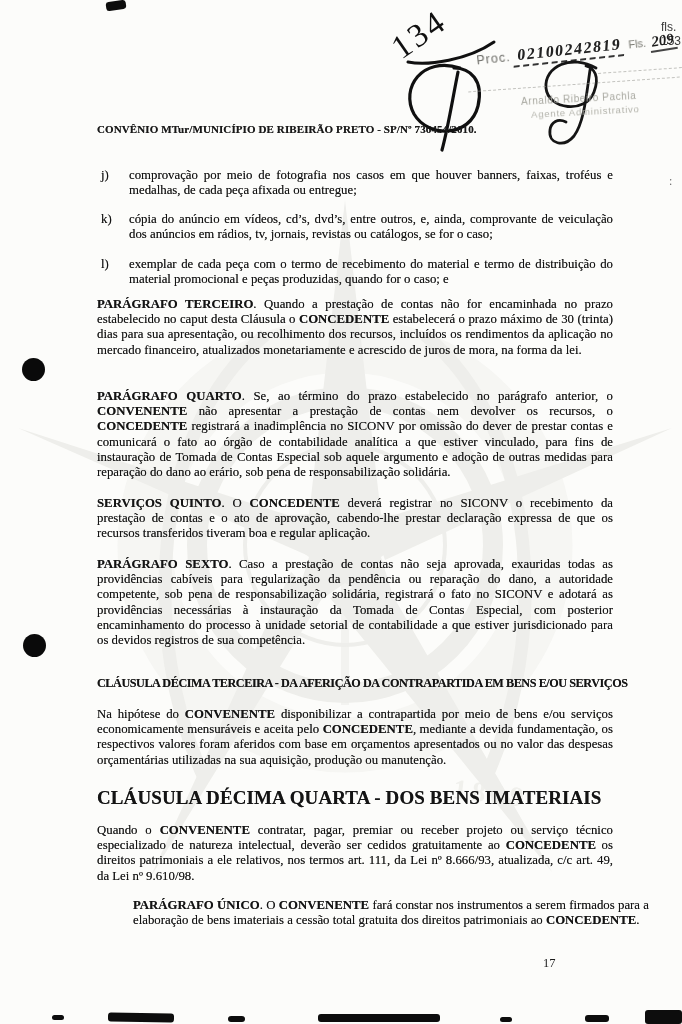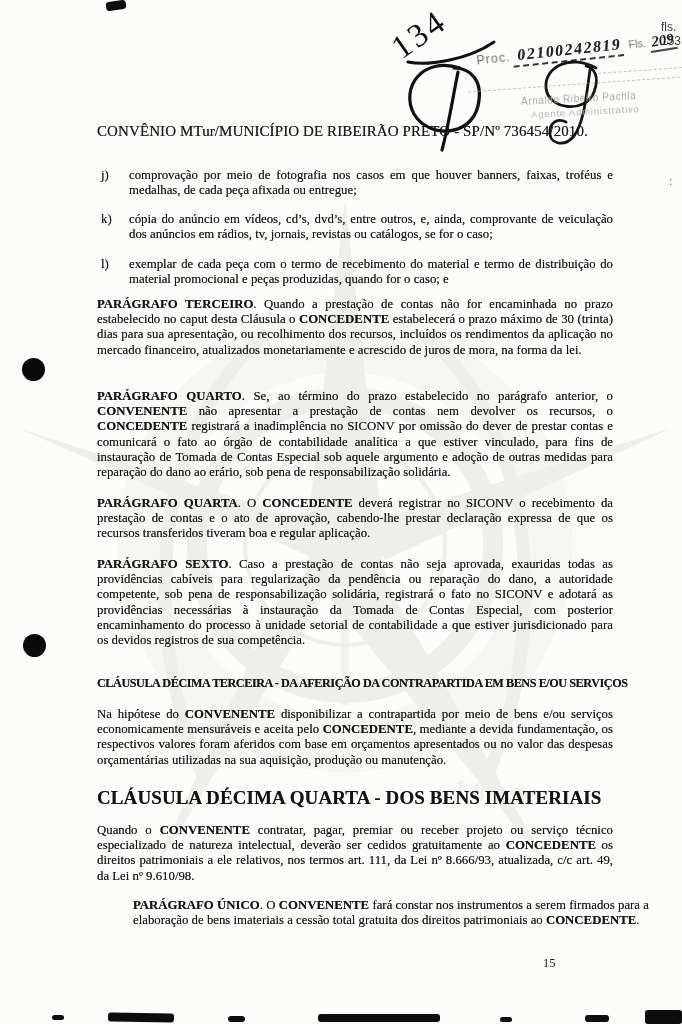--- a/index.html
+++ b/index.html
@@ -3,21 +3,21 @@
 <meta charset="utf-8">
 <style>
   html,body{margin:0;padding:0;}
   body{background:#9a9a9a;font-family:"Liberation Serif",serif;}
   .page{position:relative;width:682px;height:1024px;background:#fcfcfa;overflow:hidden;margin:0 auto;}
 
   
   .wm{position:absolute;left:0;top:0;pointer-events:none;filter:blur(.5px);}
 
   
-  .doc-header{position:absolute;left:97px;top:123px;font-weight:normal;font-size:15px;
+  .doc-header{position:absolute;left:97px;top:123px;font-weight:bold;font-size:11px;
     letter-spacing:.1px;color:#191919;white-space:nowrap;text-shadow:0 0 .4px rgba(0,0,0,.6);}
 
   
   .fls-top{position:absolute;left:633px;top:20px;font-family:"Liberation Sans",sans-serif;
     font-size:12px;color:#3a3a3a;margin-left:28px;}
 
   
   .proc-stamp{position:absolute;left:476px;top:40px;transform:rotate(-6deg);white-space:nowrap;}
   .proc-label{font-family:"Liberation Sans",sans-serif;font-size:12.5px;color:#6b6b66;
     letter-spacing:1px;filter:blur(.3px);}
@@ -109,35 +109,35 @@
   <div class="stamp-role">Agente Administrativo</div>
 
   <div class="doc-header">CONVÊNIO MTur/MUNICÍPIO DE RIBEIRÃO PRETO - SP/Nº 736454/2010.</div>
 
   <div id="doc-blocks">
       <div class="blk list" style="top: 168px;"><span class="li-label">j)</span><span>comprovação por meio de fotografia nos casos em que houver banners, faixas, troféus e medalhas, de cada peça afixada ou entregue;</span></div>
       <div class="blk list" style="top: 212px;"><span class="li-label">k)</span><span>cópia do anúncio em vídeos, cd’s, dvd’s, entre outros, e, ainda, comprovante de veiculação dos anúncios em rádios, tv, jornais, revistas ou catálogos, se for o caso;</span></div>
       <div class="blk list" style="top: 257px;"><span class="li-label">l)</span><span>exemplar de cada peça com o termo de recebimento do material e termo de distribuição do material promocional e peças produzidas, quando for o caso; e</span></div>
       <div class="blk" style="top: 297px;"><span class="b">PARÁGRAFO TERCEIRO</span><span>. Quando a prestação de contas não for encaminhada no prazo estabelecido no </span><span class="i">caput</span><span> desta Cláusula o </span><span class="b">CONCEDENTE</span><span> estabelecerá o prazo máximo de 30 (trinta) dias para sua apresentação, ou recolhimento dos recursos, incluídos os rendimentos da aplicação no mercado financeiro, atualizados monetariamente e acrescido de juros de mora, na forma da lei.</span></div>
       <div class="blk" style="top: 389px;"><span class="b">PARÁGRAFO QUARTO</span><span>. Se, ao término do prazo estabelecido no parágrafo anterior, o </span><span class="b">CONVENENTE</span><span> não apresentar a prestação de contas nem devolver os recursos, o </span><span class="b">CONCEDENTE</span><span> registrará a inadimplência no SICONV por omissão do dever de prestar contas e comunicará o fato ao órgão de contabilidade analítica a que estiver vinculado, para fins de instauração de Tomada de Contas Especial sob aquele argumento e adoção de outras medidas para reparação do dano ao erário, sob pena de responsabilização solidária.</span></div>
-      <div class="blk" style="top: 496px;"><span class="b">PARÁGRAFO QUARTA</span><span>. O </span><span class="b">CONCEDENTE</span><span> deverá registrar no SICONV o recebimento da prestação de contas e o ato de aprovação, cabendo-lhe prestar declaração expressa de que os recursos transferidos tiveram boa e regular aplicação.</span></div>
+      <div class="blk" style="top: 496px;"><span class="b">SERVIÇOS QUINTO</span><span>. O </span><span class="b">CONCEDENTE</span><span> deverá registrar no SICONV o recebimento da prestação de contas e o ato de aprovação, cabendo-lhe prestar declaração expressa de que os recursos transferidos tiveram boa e regular aplicação.</span></div>
       <div class="blk" style="top: 557px;"><span class="b">PARÁGRAFO SEXTO</span><span>. Caso a prestação de contas não seja aprovada, exauridas todas as providências cabíveis para regularização da pendência ou reparação do dano, a autoridade competente, sob pena de responsabilização solidária, registrará o fato no SICONV e adotará as providências necessárias à instauração da Tomada de Contas Especial, com posterior encaminhamento do processo à unidade setorial de contabilidade a que estiver jurisdicionado para os devidos registros de sua competência.</span></div>
       <div class="blk h-small" style="top: 676px;"><span class="b">CLÁUSULA DÉCIMA TERCEIRA - DA AFERIÇÃO DA CONTRAPARTIDA EM BENS E/OU SERVIÇOS</span></div>
       <div class="blk" style="top: 707px;"><span>Na hipótese do </span><span class="b">CONVENENTE</span><span> disponibilizar a contrapartida por meio de bens e/ou serviços economicamente mensuráveis e aceita pelo </span><span class="b">CONCEDENTE</span><span>, mediante a devida fundamentação, os respectivos valores foram aferidos com base em orçamentos apresentados ou no valor das despesas orçamentárias utilizadas na sua aquisição, produção ou manutenção.</span></div>
       <div class="blk h-big" style="top: 790px;"><span class="b">CLÁUSULA DÉCIMA QUARTA - DOS BENS IMATERIAIS</span></div>
       <div class="blk" style="top: 823px;"><span>Quando o </span><span class="b">CONVENENTE</span><span> contratar, pagar, premiar ou receber projeto ou serviço técnico especializado de natureza intelectual, deverão ser cedidos gratuitamente ao </span><span class="b">CONCEDENTE</span><span> os direitos patrimoniais a ele relativos, nos termos art. 111, da Lei nº 8.666/93, atualizada, c/c art. 49, da Lei nº 9.610/98.</span></div>
       <div class="blk" style="top: 898px; margin-left: 36px;"><span class="b">PARÁGRAFO ÚNICO</span><span>. O </span><span class="b">CONVENENTE</span><span> fará constar nos instrumentos a serem firmados para a elaboração de bens imateriais a cessão total gratuita dos direitos patrimoniais ao </span><span class="b">CONCEDENTE</span><span>.</span></div>
     </div>
 
   <div class="dot" style="left:22px;top:358px;width:23px;height:23px;"></div>
   <div class="dot" style="left:23px;top:634px;width:23px;height:23px;"></div>
 
   <div class="colon-mark">:</div>
 
-  <div class="page-num">15</div>
+  <div class="page-num">17</div>
 
   <div class="smudge" style="left:52px;top:1015px;width:12px;height:5px;"></div>
   <div class="smudge" style="left:108px;top:1013px;width:66px;height:9px;transform:rotate(1deg);"></div>
   <div class="smudge" style="left:228px;top:1016px;width:17px;height:6px;"></div>
   <div class="smudge" style="left:318px;top:1014px;width:122px;height:8px;"></div>
   <div class="smudge" style="left:500px;top:1017px;width:12px;height:5px;"></div>
   <div class="smudge" style="left:585px;top:1015px;width:24px;height:7px;"></div>
   <div class="smudge" style="left:645px;top:1010px;width:37px;height:14px;"></div>
 
 </div>

